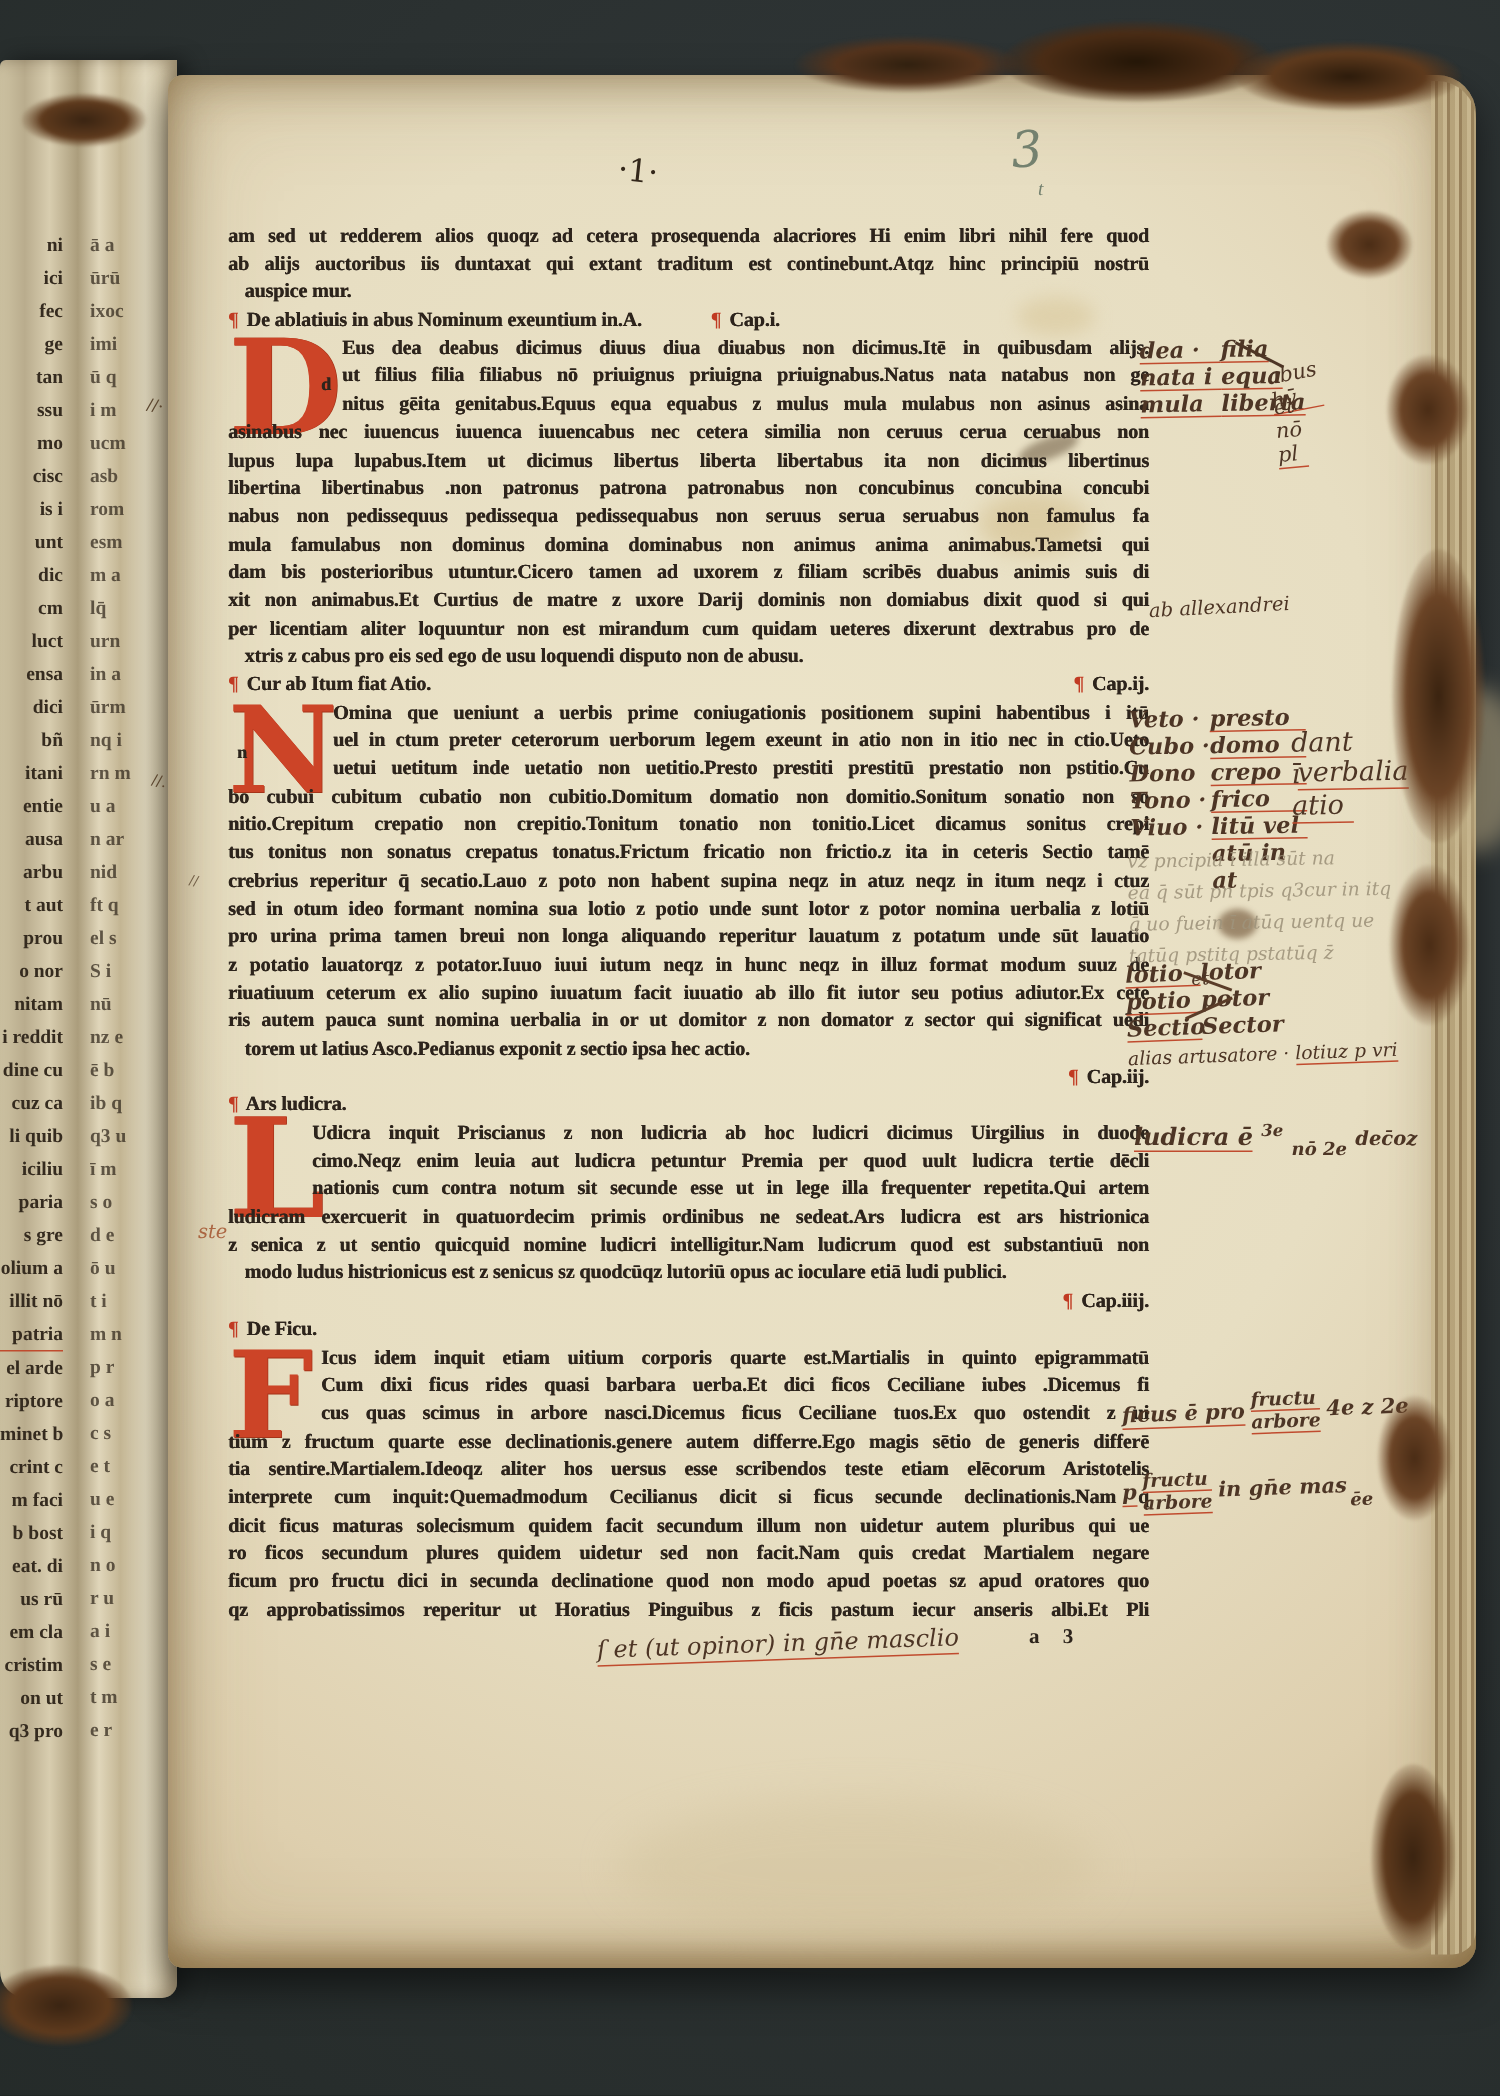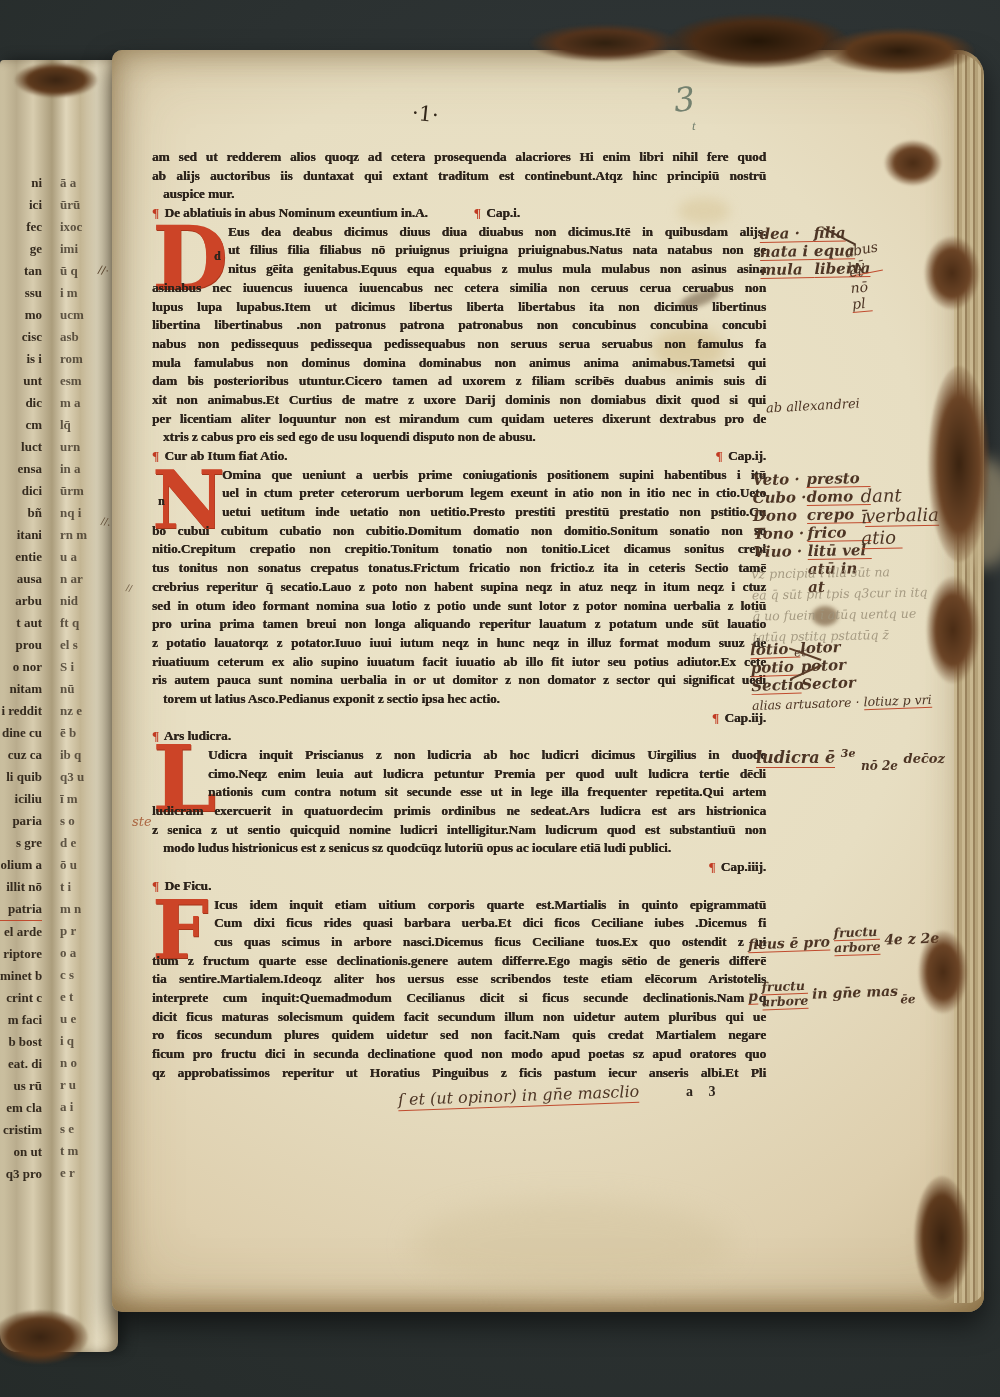--- a/index.html
+++ b/index.html
@@ -1,21 +1,21 @@
 <!DOCTYPE html>
 <html><head>
 <meta charset="utf-8">
 <style>
   html,body{margin:0;padding:0;background:#1e2422;}
   .scene{position:relative;width:1000px;height:1397px;overflow:hidden;
     background:
       radial-gradient(120% 90% at 70% 40%, #343a3c 0%, #2b3131 55%, #232927 100%);
     font-family:"Liberation Serif", serif;}
   
-  .left-strip{position:absolute;left:0;top:60px;width:118px;height:1292px;
+  .left-strip{position:absolute;left:0;top:40px;width:118px;height:1292px;
     background:linear-gradient(90deg,#cfc4a4 0,#b9ac8d 14%,#d8cdaf 28%,#ab9d7c 44%,#e0d6ba 56%,#c4b694 68%,#e3dabf 82%,#cec19f 100%);
     border-radius:4px 0 10px 18px;
     box-shadow:inset -6px 0 10px rgba(60,40,20,.35), 6px 0 14px rgba(0,0,0,.45);}
   .frag-col{position:absolute;top:112px;overflow:hidden;color:#352b1f;
     font-weight:700;font-size:13px;line-height:22px;white-space:nowrap;}
   .frag-col.c1{left:0;width:42px;text-align:right;padding-right:2px;}
   .frag-col.c2{left:60px;width:46px;text-align:left;opacity:.75;filter:blur(.3px);}
   .frag-col div{height:22px;}
   .frag-col .u{border-bottom:1.5px solid #c04b2e;}
   

